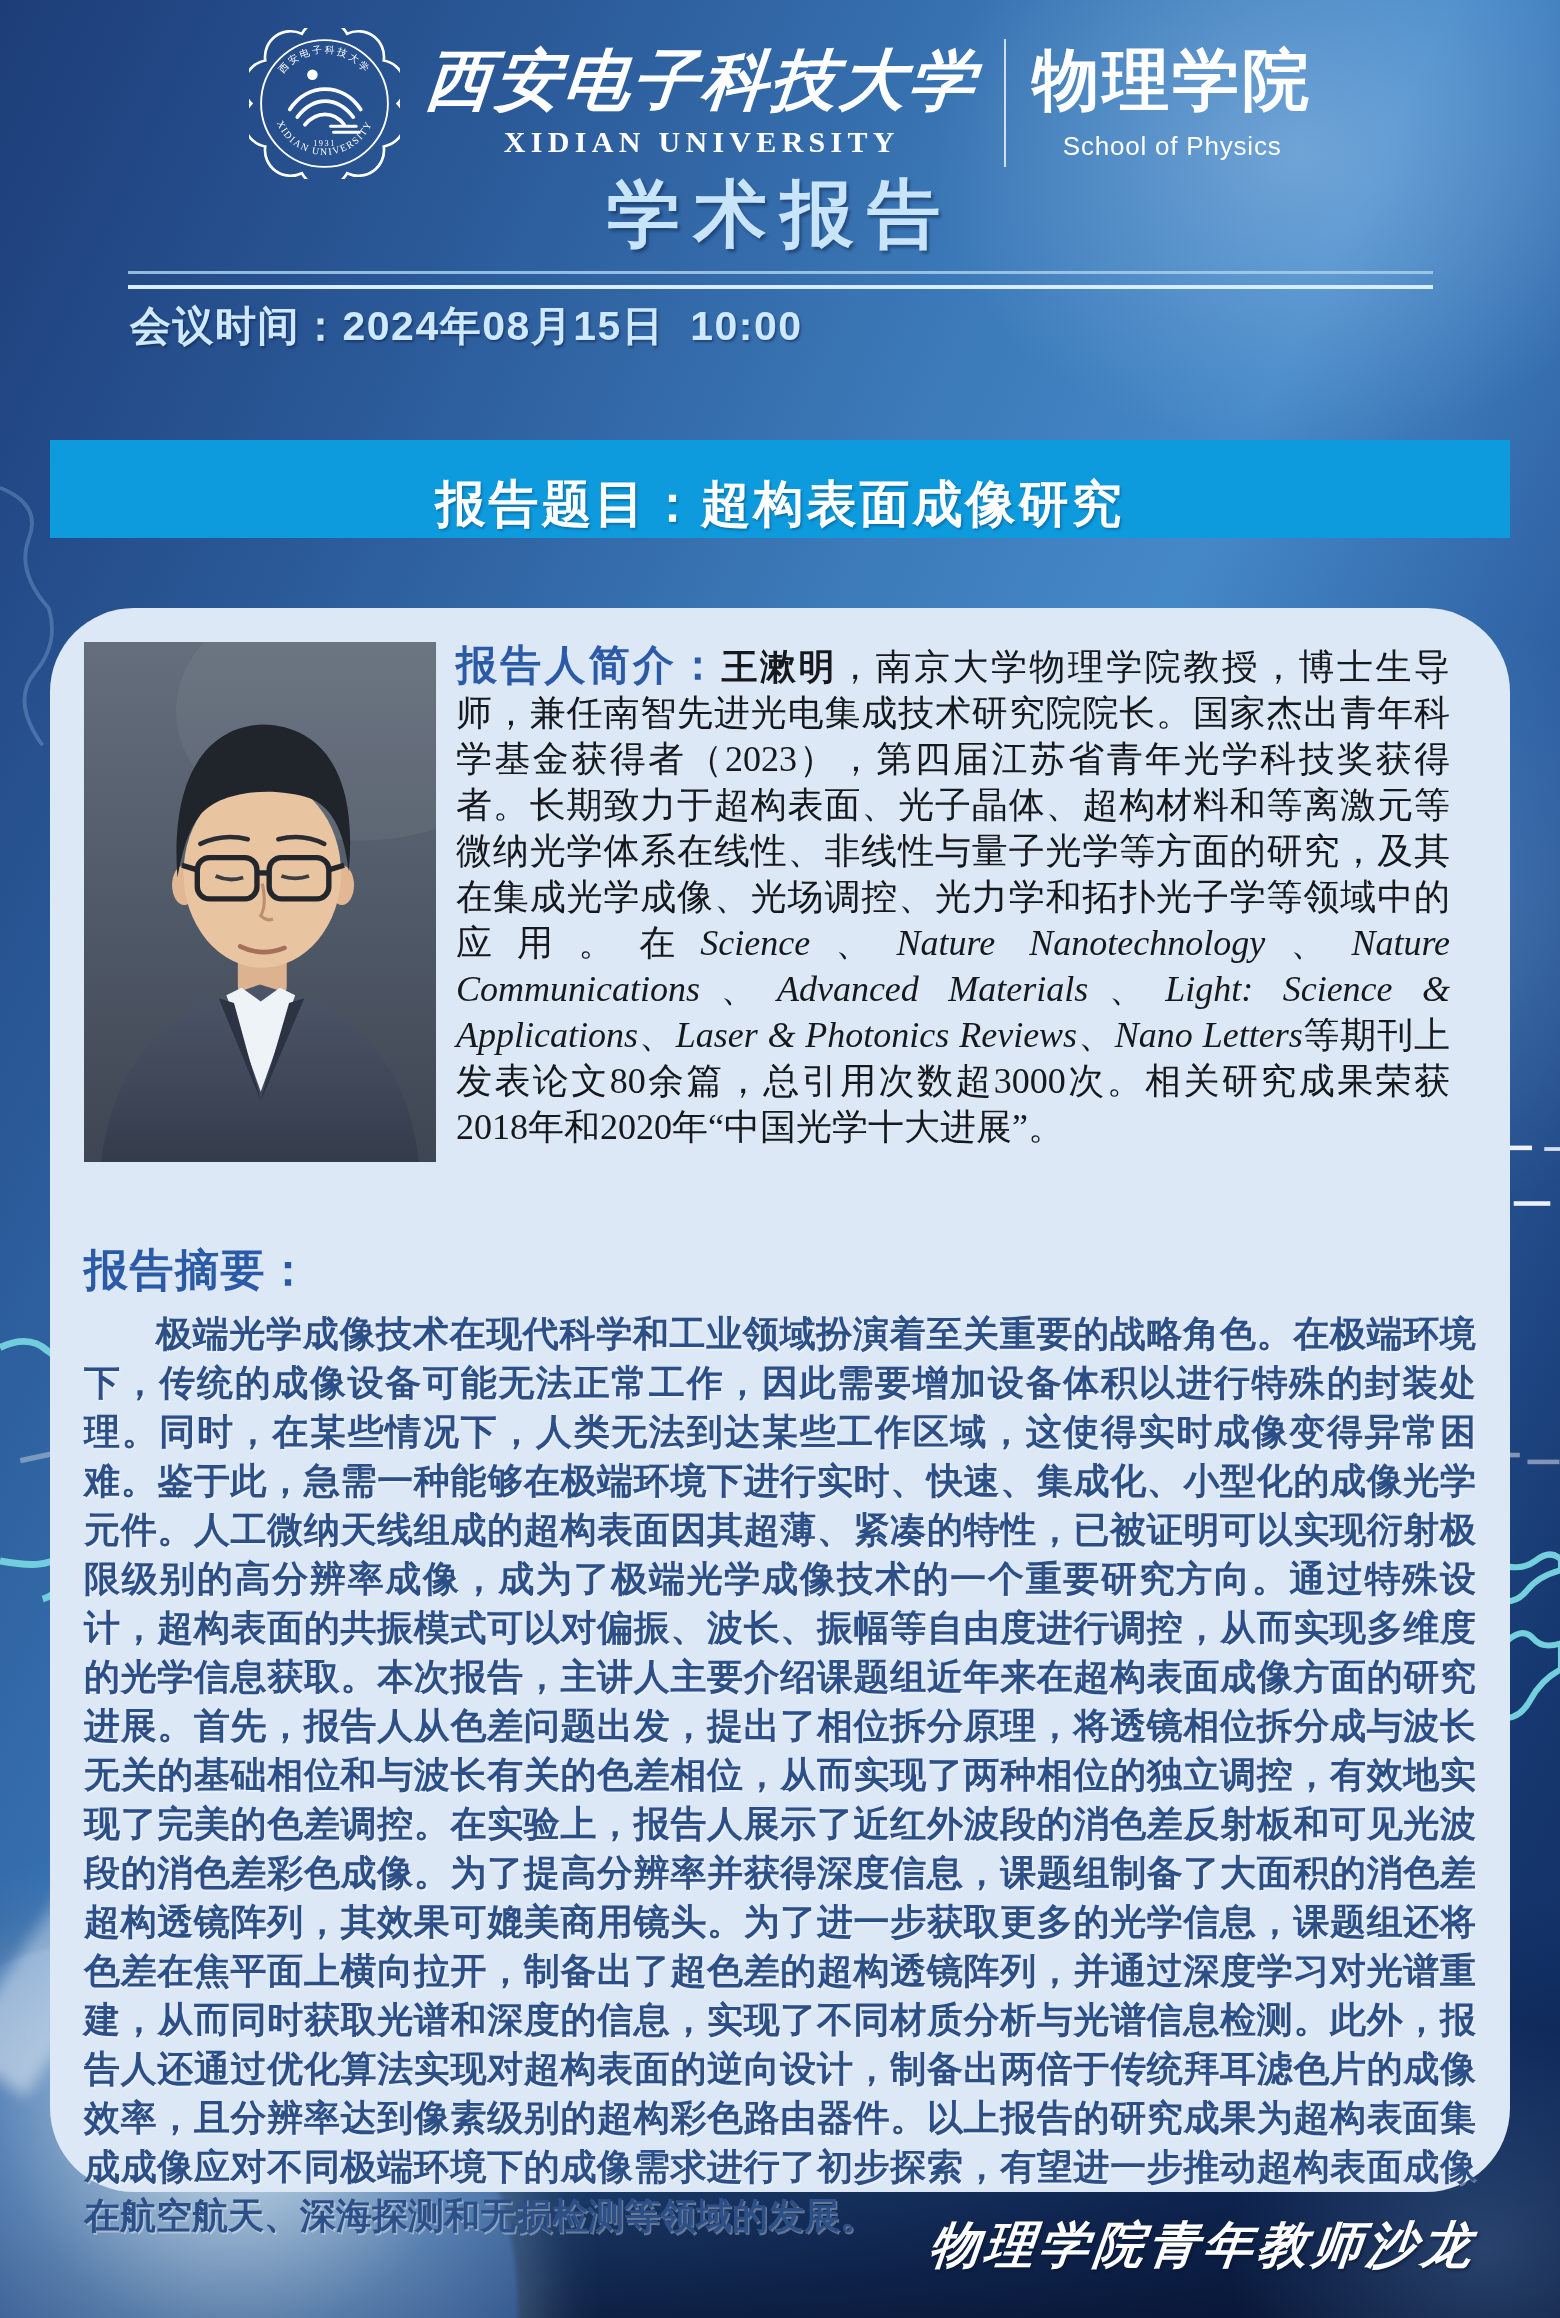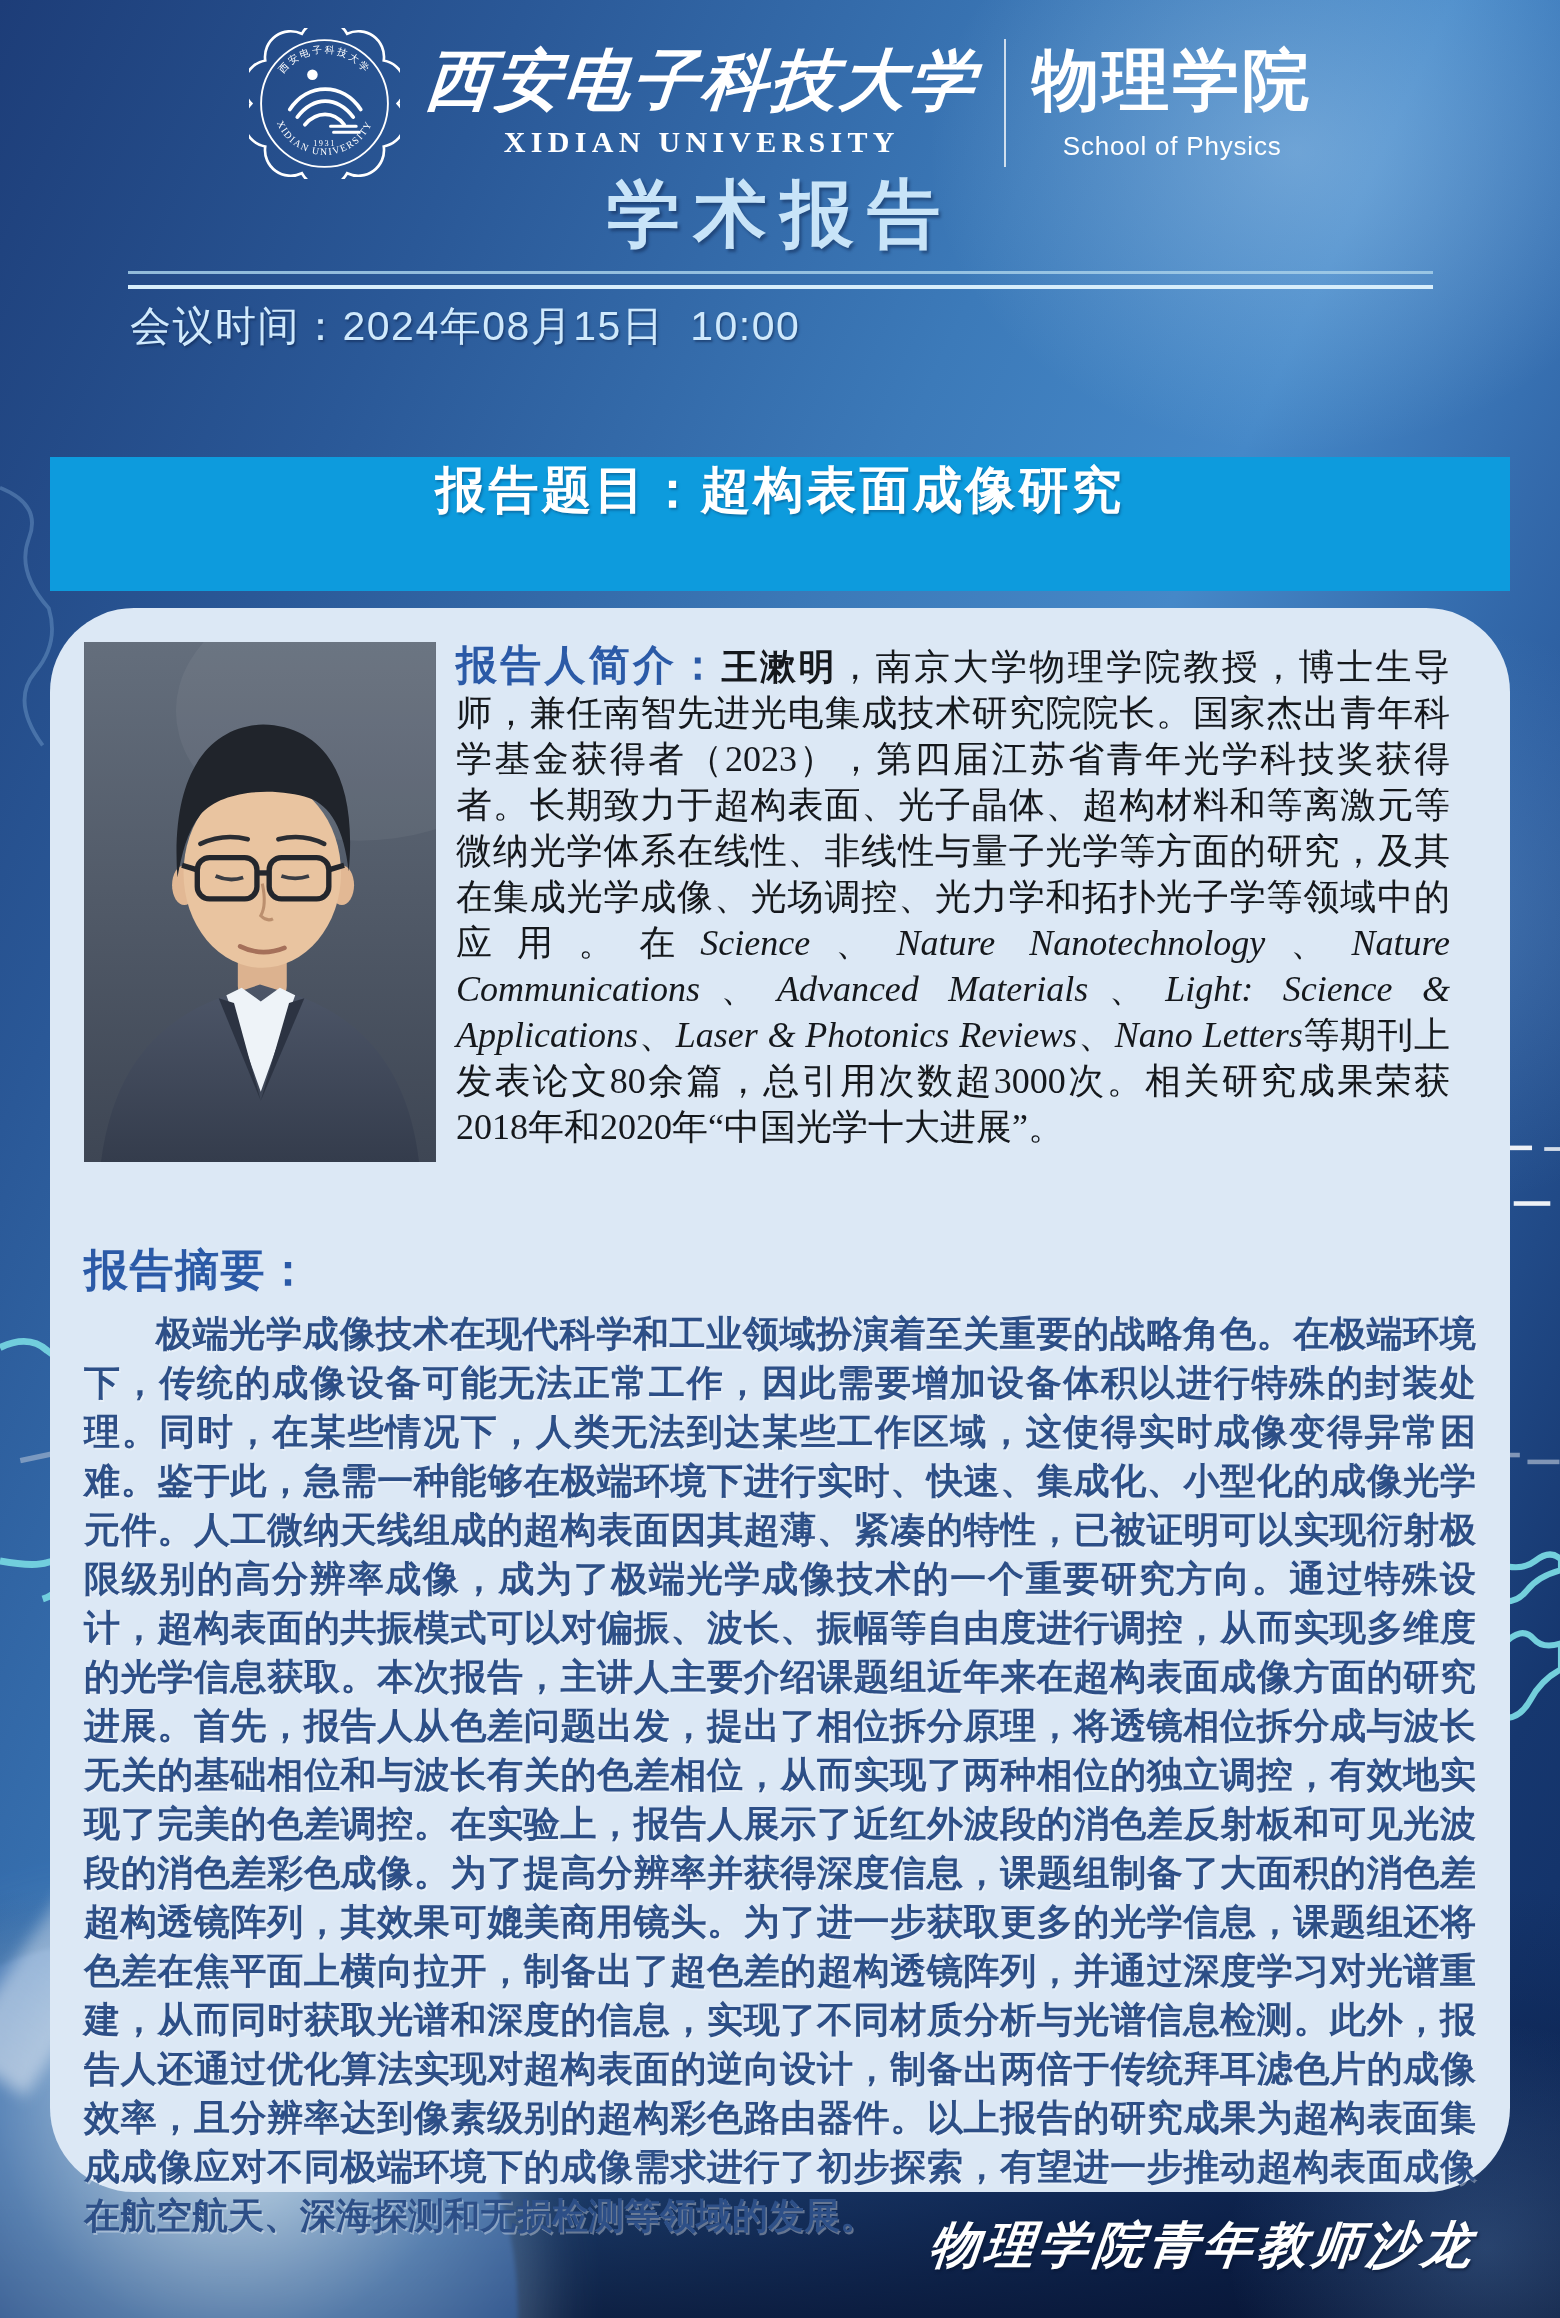--- a/index.html
+++ b/index.html
@@ -37,27 +37,27 @@
   .school-block{text-align:center;}
   .school-cn{font-size:67px;font-weight:800;letter-spacing:3px;line-height:1.05;}
   .school-en{font-size:26px;font-weight:400;margin-top:15px;letter-spacing:0.8px;}
   
   .main-title{position:absolute;left:0;top:166px;width:100%;margin:0;text-align:center;
     font-size:73px;font-weight:800;letter-spacing:13.7px;color:var(--title-text,#c8e4f8);
     text-shadow:2.3px 3px 3px rgba(10,30,70,.45);}
   .rule{position:absolute;left:128px;width:1305px;}
   .rule-1{top:271px;height:3px;background:#a6cfe9;opacity:.85;}
   .rule-2{top:285px;height:3.8px;background:#d8eefb;}
-  .info{position:absolute;left:130px;font-size:41px;font-weight:400;color:var(--info-text,#cfe9fc);
+  .info{position:absolute;left:130px;font-size:41px;font-weight:700;color:var(--info-text,#cfe9fc);
     letter-spacing:1.5px;text-shadow:1.5px 2.3px 2.3px rgba(10,30,70,.5);white-space:pre-wrap;}
   .info-time{top:299px;}
   .info-place{top:380px;}
   
-  .banner{position:absolute;left:50px;top:457px;width:1460px;height:134px;
-    background:var(--banner-bg,#0d9bdd);display:flex;align-items:flex-start;justify-content:center;}
+  .banner{position:absolute;left:50px;top:440px;width:1460px;height:98px;
+    background:var(--banner-bg,#0d9bdd);display:flex;align-items:flex-end;justify-content:center;}
   .banner-text{font-size:50px;font-weight:800;color:#ffffff;letter-spacing:3px;
     text-shadow:1.5px 2.3px 2.3px rgba(10,40,80,.35);}
   
   .card{position:absolute;left:50px;top:608px;width:1460px;height:1584px;
     background:var(--card-bg,#dce8f5);border-radius:84px;box-sizing:border-box;
     padding:34px 34px 30.5px 34px;}
   .speaker-row{display:flex;gap:20px;min-height:588px;}
   .photo{flex:none;width:352px;height:520px;overflow:hidden;background:#4a5260;}
   .photo svg{display:block;width:100%;height:100%;}
   .bio{flex:1;margin:0;padding-right:26px;font-family:"Liberation Serif",serif;

